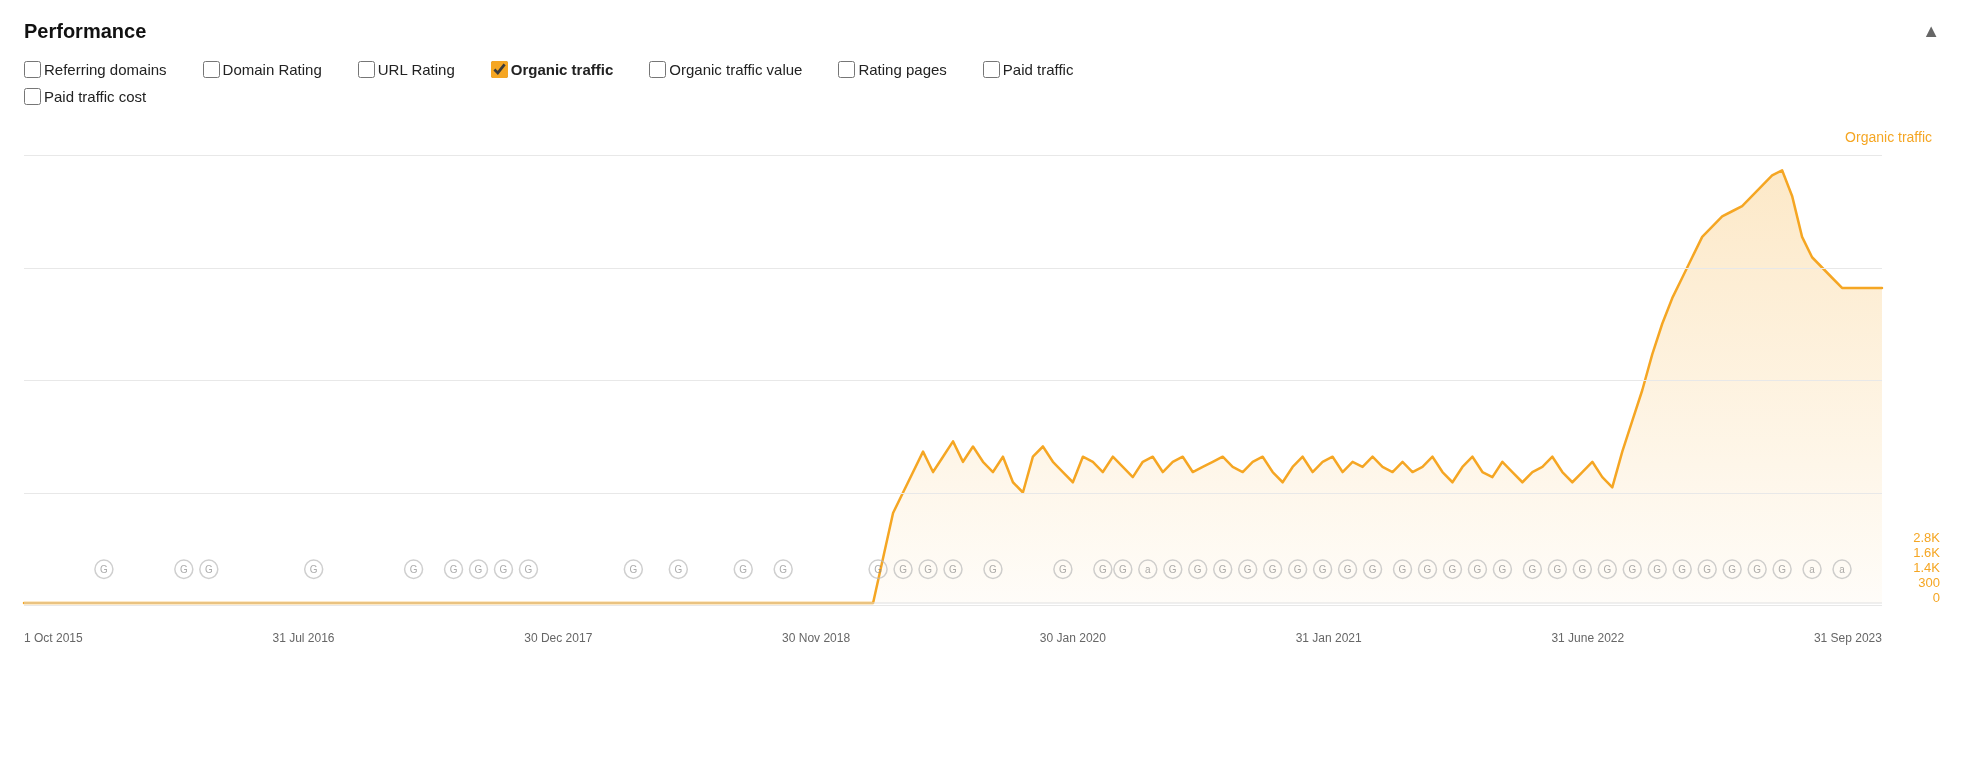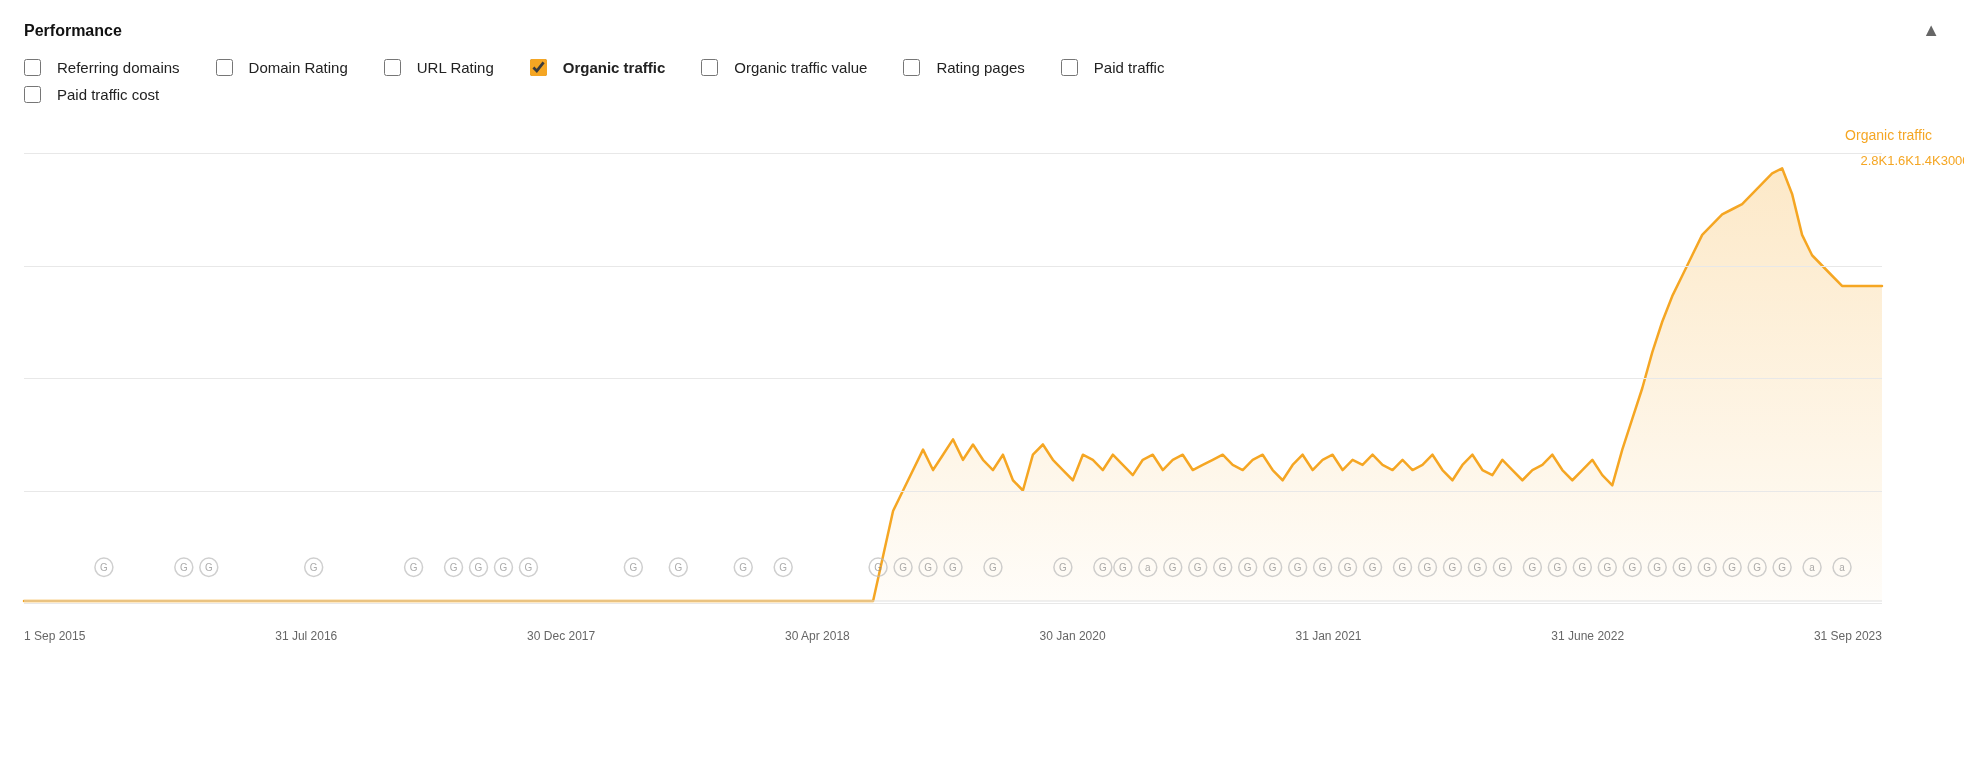--- a/index.html
+++ b/index.html
@@ -14,42 +14,42 @@
       padding: 20px 24px 10px 24px;
       width: 100%;
     }
     .header-row {
       display: flex;
       justify-content: space-between;
       align-items: center;
       margin-bottom: 18px;
     }
     .title {
-      font-size: 16px;
+      font-size: 20px;
       font-weight: 700;
       color: #111;
     }
     .collapse-btn {
       background: none;
       border: none;
       cursor: pointer;
       color: #666;
       font-size: 18px;
     }
     .checkboxes-row {
       display: flex;
       flex-wrap: wrap;
       align-items: center;
       gap: 0;
       margin-bottom: 6px;
     }
     .checkbox-item {
       display: flex;
       align-items: center;
-      gap: 16px;
+      gap: 3px;
       margin-right: 36px;
       margin-bottom: 10px;
       cursor: pointer;
       font-size: 15px;
       color: #222;
     }
     .checkbox-item input[type="checkbox"] {
       width: 17px;
       height: 17px;
       accent-color: #f5a623;
@@ -72,22 +72,22 @@
       font-size: 14px;
       font-weight: 500;
     }
     .y-axis-labels {
       position: absolute;
       right: 0;
       top: 0;
       width: 50px;
       height: 100%;
       display: flex;
-      flex-direction: row;
-      justify-content: center;
+      flex-direction: column;
+      justify-content: flex-end;
       padding-bottom: 40px;
       padding-top: 30px;
     }
     .y-label {
       font-size: 13px;
       color: #f5a623;
       text-align: right;
     }
     .chart-inner {
       position: absolute;
@@ -401,23 +401,23 @@
 
     <div class="y-axis-labels">
       <span class="y-label">2.8K</span>
       <span class="y-label">1.6K</span>
       <span class="y-label">1.4K</span>
       <span class="y-label">300</span>
       <span class="y-label">0</span>
     </div>
 
     <div class="x-axis">
-      <span class="x-label">1 Sep 2015</span>
+      <span class="x-label">1 Oct 2015</span>
       <span class="x-label">31 Jul 2016</span>
       <span class="x-label">30 Dec 2017</span>
-      <span class="x-label">30 Apr 2018</span>
+      <span class="x-label">30 Nov 2018</span>
       <span class="x-label">30 Jan 2020</span>
       <span class="x-label">31 Jan 2021</span>
       <span class="x-label">31 June 2022</span>
       <span class="x-label">31 Sep 2023</span>
     </div>
   </div>
 </div>
 
 </body></html>

